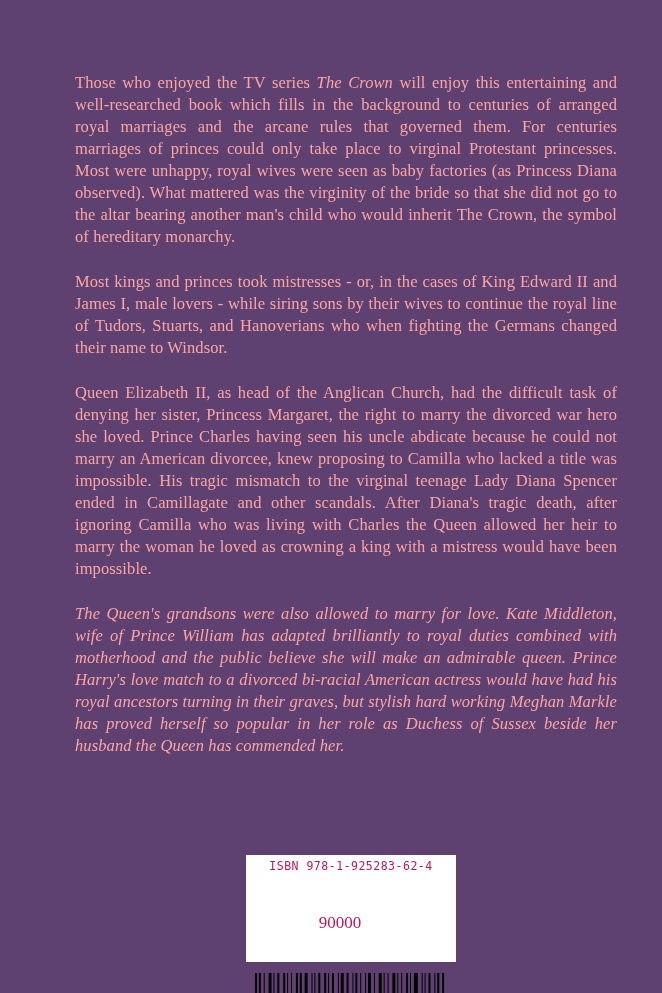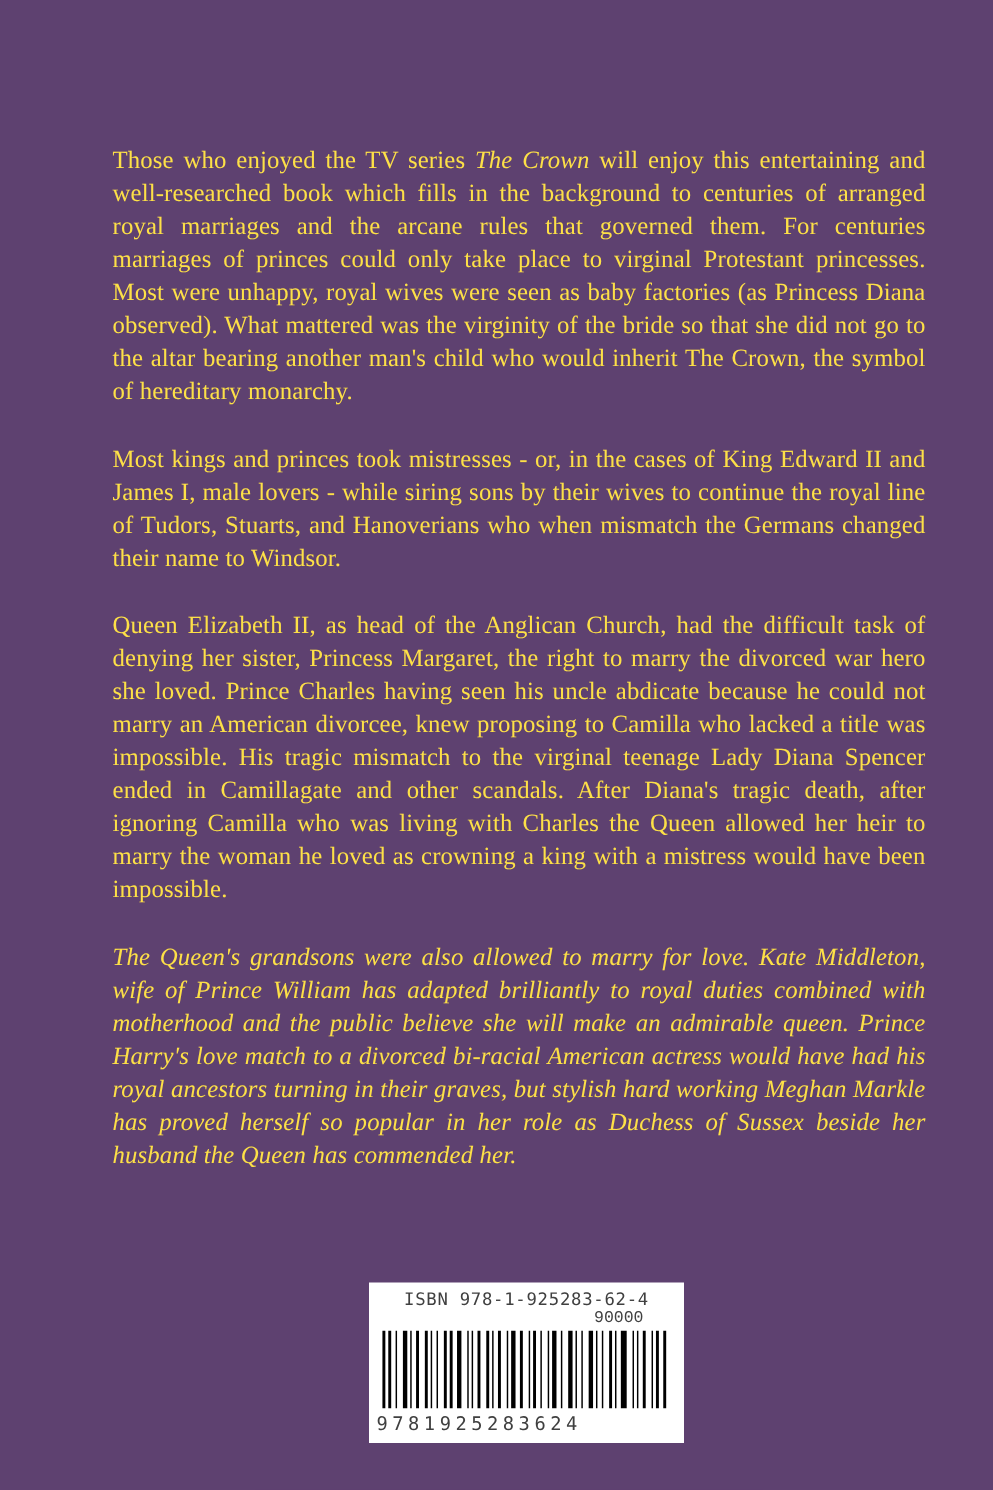--- a/index.html
+++ b/index.html
@@ -43,33 +43,34 @@
     position: absolute;
     left: 246px;
     top: 855px;
     width: 210px;
     height: 107px;
     background: #ffffff;
     box-sizing: border-box;
     padding: 4px 5px 6px 5px;
     display: flex;
     flex-direction: column;
-    color: #404040;
+    color: #be185d;
+    gap: 43px;
   }
   .isbn-label {
     font-family: "DejaVu Sans Mono", monospace;
     font-size: 11.5px;
     text-align: center;
     letter-spacing: 0.5px;
     white-space: nowrap;
   }
   .price-code {
-    font-family: Liberation Mono, monospace;
-    font-size: 11px;
-    text-align: right;
+    font-family: Liberation Serif, serif;
+    font-size: 17px;
+    text-align: center;
     padding-right: 22px;
     line-height: 13px;
   }
   .bars-wrap {
     flex: 1;
     padding: 1px 2px 2px 2px;
   }
   .bars-wrap svg {
     width: 100%;
     height: 100%;
@@ -82,26 +83,26 @@
     letter-spacing: 3px;
     line-height: 15px;
     white-space: nowrap;
   }
 </style>
 </head>
 <body style="background: rgb(94, 65, 112);">
 
 <div class="cover">
 
-  <div class="blurb" style="color: #fde047; margin-top: 24px;">
+  <div class="blurb" style="color: #fca5a5;">
     <p>
       <span>Those who enjoyed the TV series </span><span class="italic-title">The Crown</span><span> will enjoy this entertaining and well-researched book which fills in the background to centuries of arranged royal marriages and the arcane rules that governed them. For centuries marriages of princes could only take place to virginal Protestant princesses. Most were unhappy, royal wives were seen as baby factories (as Princess Diana observed). What mattered was the virginity of the bride so that she did not go to the altar bearing another man's child who would inherit The Crown, the symbol of hereditary monarchy.</span>
     </p>
     <p>
-      <span>Most kings and princes took mistresses - or, in the cases of King Edward II and James I, male lovers - while siring sons by their wives to continue the royal line of Tudors, Stuarts, and Hanoverians who when mismatch the Germans changed their name to Windsor.</span>
+      <span>Most kings and princes took mistresses - or, in the cases of King Edward II and James I, male lovers - while siring sons by their wives to continue the royal line of Tudors, Stuarts, and Hanoverians who when fighting the Germans changed their name to Windsor.</span>
     </p>
     <p>
       <span>Queen Elizabeth II, as head of the Anglican Church, had the difficult task of denying her sister, Princess Margaret, the right to marry the divorced war hero she loved. Prince Charles having seen his uncle abdicate because he could not marry an American divorcee, knew proposing to Camilla who lacked a title was impossible. His tragic mismatch to the virginal teenage Lady Diana Spencer ended in Camillagate and other scandals. After Diana's tragic death, after ignoring Camilla who was living with Charles the Queen allowed her heir to marry the woman he loved as crowning a king with a mistress would have been impossible.</span>
     </p>
     <p>
       <span>The Queen's grandsons were also allowed to marry for love. Kate Middleton, wife of Prince William has adapted brilliantly to royal duties combined with motherhood and the public believe she will make an admirable queen. Prince Harry's love match to a divorced bi-racial American actress would have had his royal ancestors turning in their graves, but stylish hard working Meghan Markle has proved herself so popular in her role as Duchess of Sussex beside her husband the Queen has commended her.</span>
     </p>
   </div>
 
   <div class="barcode-panel">

